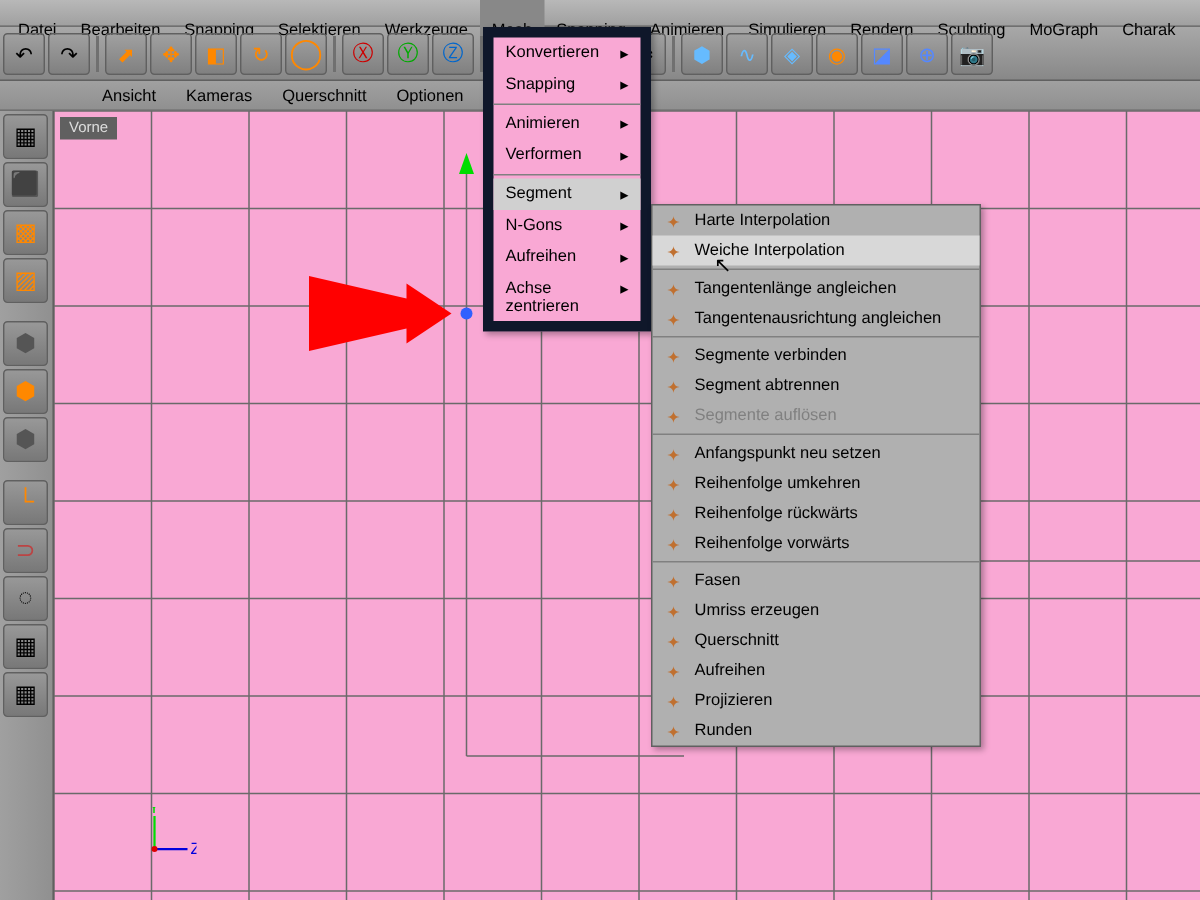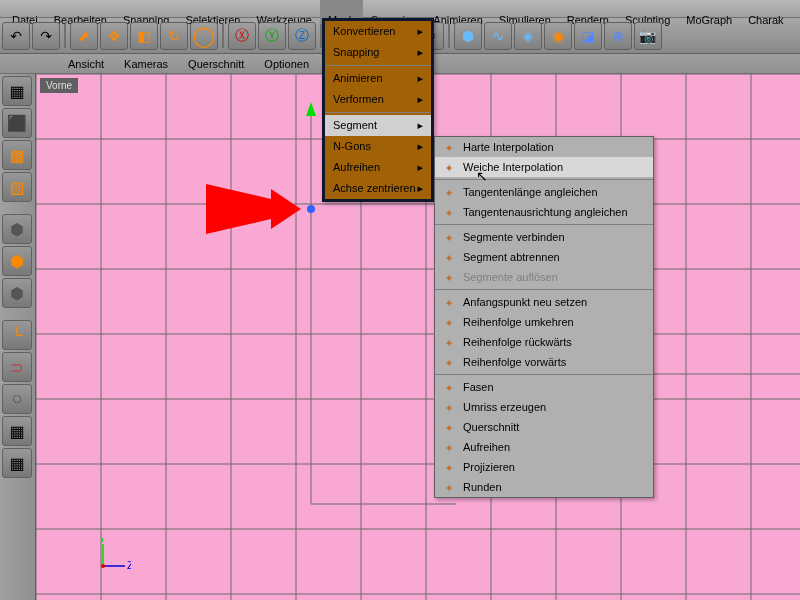--- a/index.html
+++ b/index.html
@@ -18,21 +18,21 @@
 .viewport{flex:1;position:relative;background:#f9a8d4}
 .vp-label{position:absolute;top:4px;left:4px;background:#606060;color:#ddd;padding:2px 6px;font-size:10px}
 .grid{position:absolute;inset:0}
 .grid line{stroke:#6a6a6a;stroke-width:1}
 .axis-y{stroke:#0d0;stroke-width:2}
 .axis-x{stroke:#d00;stroke-width:1}
 .spline-line{stroke:#c0c0ee;stroke-width:1}
 .point{fill:#3060ff}
 .arrow-red{fill:#ff0000}
 .axis-ind{position:absolute;bottom:20px;left:55px;font-size:9px}
-.menu-dropdown{position:absolute;top:18px;left:322px;width:112px;background:#a16207;border:3px solid #0f172a;box-shadow:2px 2px 4px rgba(0,0,0,0.3);z-index:10}
+.menu-dropdown{position:absolute;top:18px;left:322px;width:112px;background:#f9a8d4;border:7px solid #0f172a;box-shadow:2px 2px 4px rgba(0,0,0,0.3);z-index:10}
 .menu-item{padding:4px 8px;display:flex;justify-content:space-between;color:#000;cursor:default}
 .menu-item.highlight{background:#d0d0d0}
 .menu-sep{height:1px;background:#808080;margin:2px 0}
 .submenu{position:absolute;top:136px;left:434px;width:220px;background:#b0b0b0;border:1px solid #606060;box-shadow:2px 2px 4px rgba(0,0,0,0.3);z-index:11}
 .sub-item{padding:4px 8px 4px 28px;color:#000;position:relative;cursor:default}
 .sub-item.highlight{background:#d8d8d8}
 .sub-item.disabled{color:#808080}
 .sub-icon{position:absolute;left:6px;top:3px;width:16px;height:16px;display:flex;align-items:center;justify-content:center;font-size:11px;color:#c07030}
 .cursor{position:absolute;top:168px;left:476px;z-index:20;font-size:14px;pointer-events:none}
 </style>

